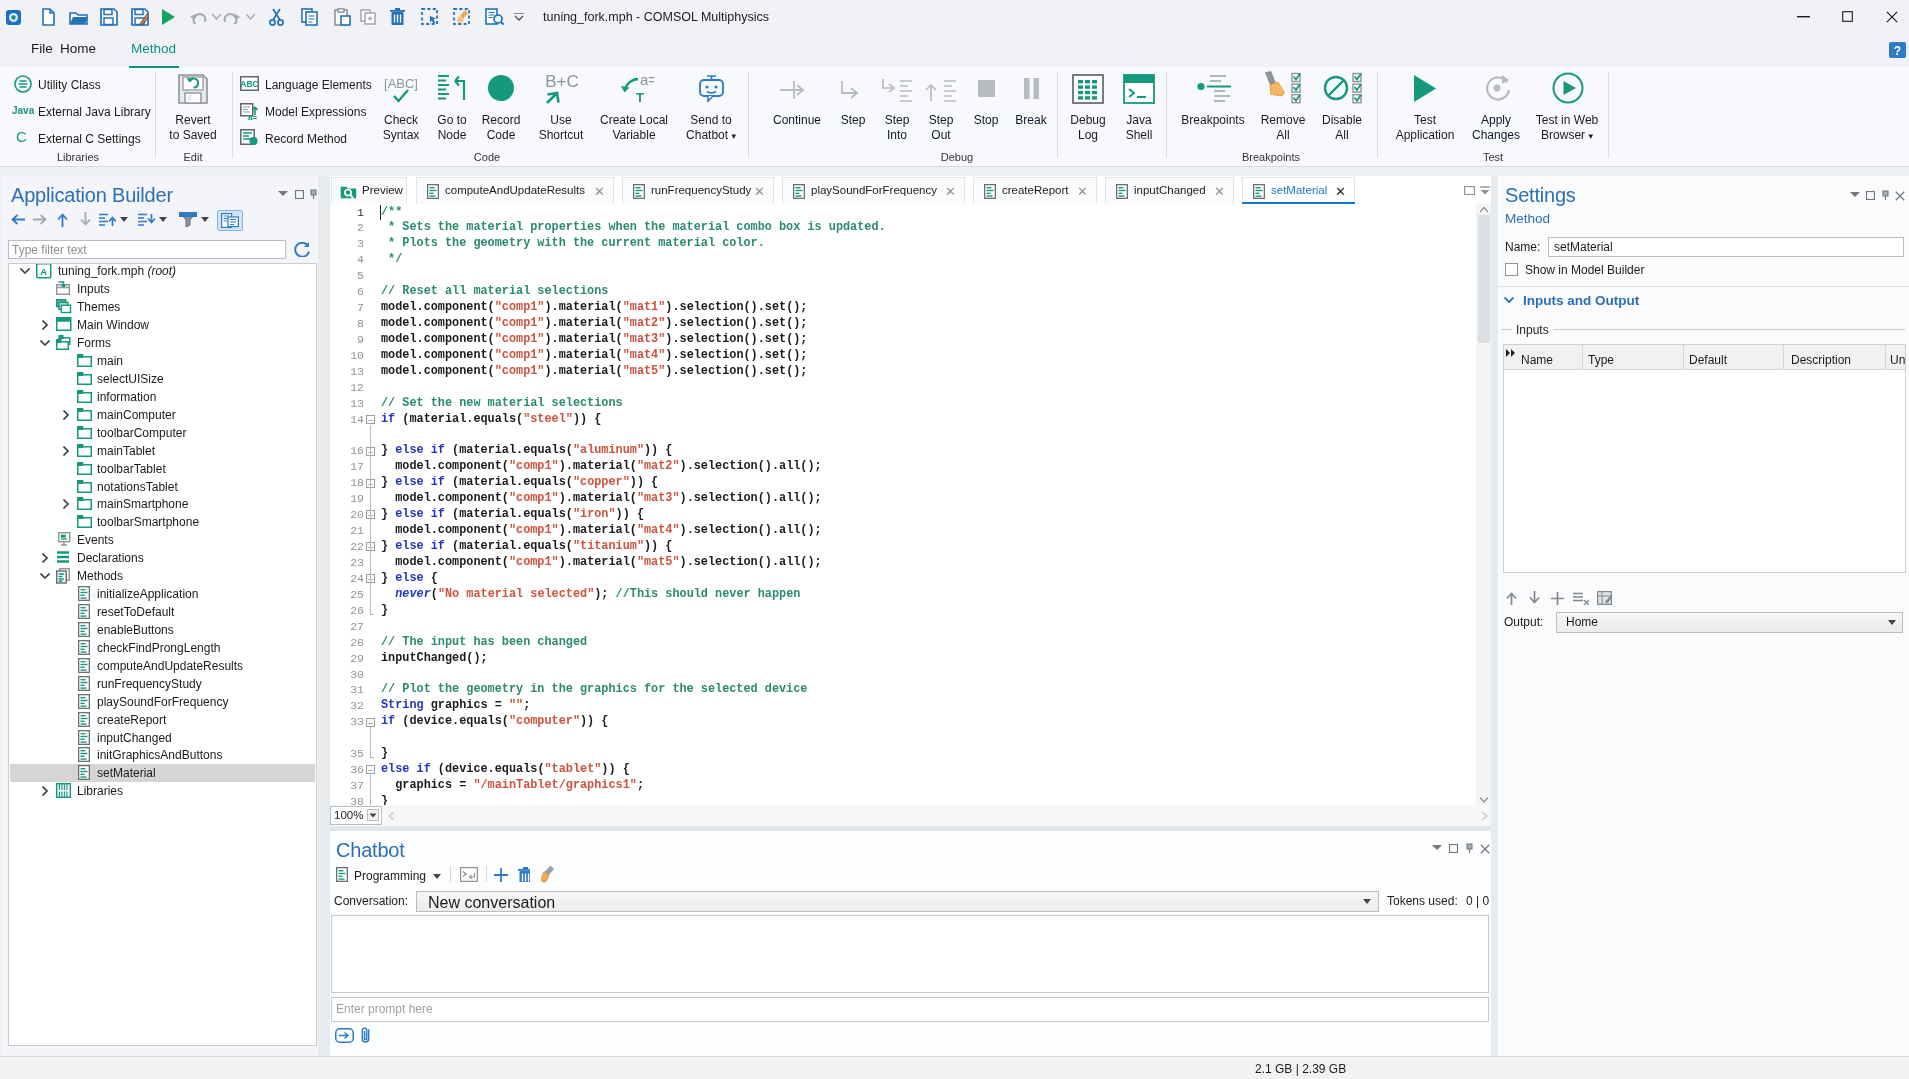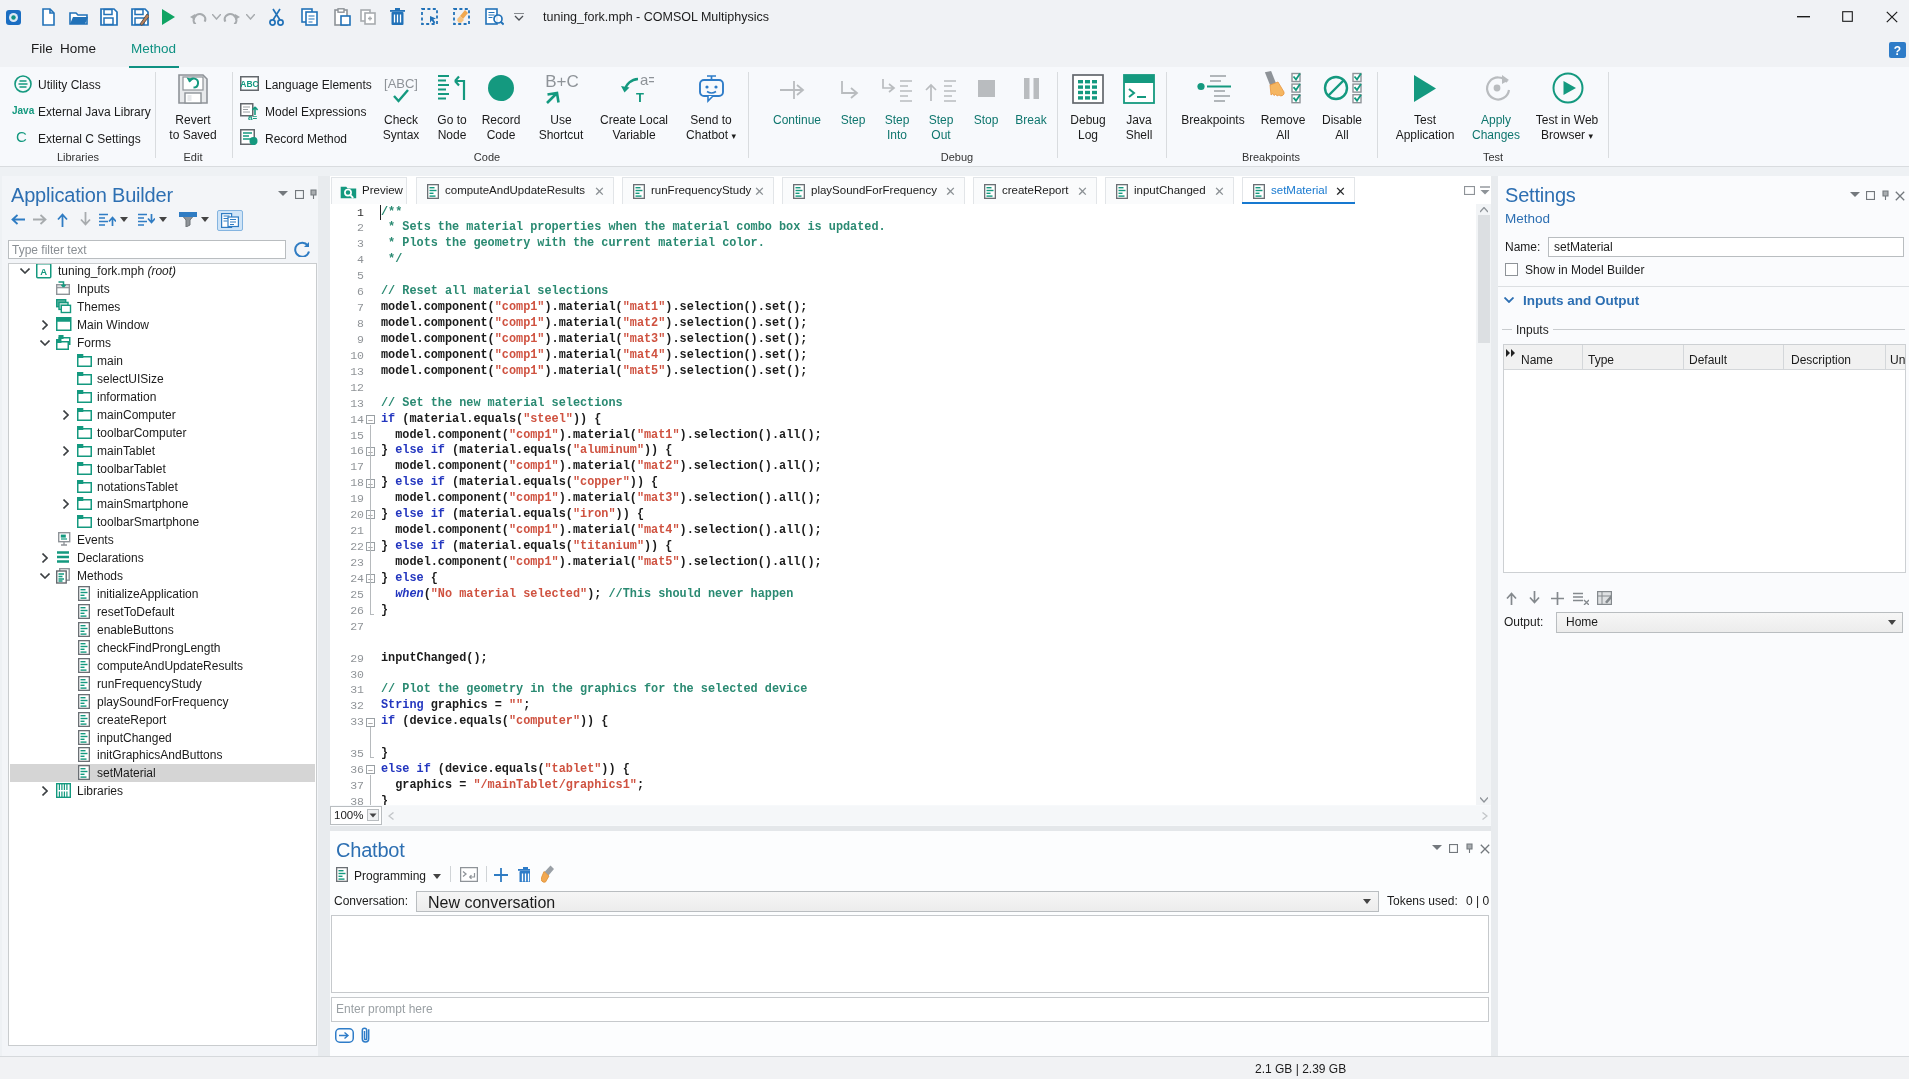--- a/index.html
+++ b/index.html
@@ -11,21 +11,21 @@
 
 #titlebar{position:absolute;left:0;top:0;width:1909px;height:34px;background:#f0f2f5}
 #menurow{position:absolute;left:0;top:34px;width:1909px;height:33px;background:#f0f2f5}
 #ribbon{position:absolute;left:0;top:67px;width:1909px;height:100px;background:#f7f9fc;border-bottom:1px solid #d9dcdf}
 .mtab{position:absolute;top:41px;font-size:13.5px;color:#1b1b1b}
 .mtab.active{color:#0f9182}
 .grplabel{position:absolute;bottom:3px;font-size:11px;color:#333;width:200px;text-align:center}
 .gsep{position:absolute;top:5px;height:86px;width:1px;background:#d9dcdf}
 .bigbtn{position:absolute;top:0;height:96px;text-align:center;font-size:12px;line-height:14.5px}
 .bigbtn .lbl{position:absolute;top:41px;width:100%}
-.bigbtn.dis{color:#0f766e}
+.bigbtn.dis{color:#0f172a}
 .smbtn{position:absolute;height:27px;font-size:12px;white-space:nowrap}
 
 .panelhead{position:absolute;font-size:20px;color:#2d6fb2;letter-spacing:-0.2px}
 .subhead{font-size:13.5px;color:#2d6fb2}
 
 #leftpanel{position:absolute;left:2px;top:176px;width:316px;height:880px;background:#f3f5f8}
 #tree{position:absolute;left:8px;top:263px;width:309px;height:783px;background:#fff;border:1px solid #c9ccce;overflow:hidden}
 .trow{position:absolute;left:0;width:307px;height:18px;white-space:nowrap}
 .trow .txt{position:absolute;top:2px;font-size:12px}
 
@@ -817,38 +817,38 @@
       <div class="cl" style="top:80.19px"><span class="ln" style="color:#909498">6</span><span class="cd"><span class="cm">// Reset all material selections</span></span></div>
       <div class="cl" style="top:96.11px"><span class="ln" style="color:#909498">7</span><span class="cd">model.component(<span class="st">"comp1"</span>).material(<span class="st">"mat1"</span>).selection().set();</span></div>
       <div class="cl" style="top:112.04px"><span class="ln" style="color:#909498">8</span><span class="cd">model.component(<span class="st">"comp1"</span>).material(<span class="st">"mat2"</span>).selection().set();</span></div>
       <div class="cl" style="top:127.97px"><span class="ln" style="color:#909498">9</span><span class="cd">model.component(<span class="st">"comp1"</span>).material(<span class="st">"mat3"</span>).selection().set();</span></div>
       <div class="cl" style="top:143.91px"><span class="ln" style="color:#909498">10</span><span class="cd">model.component(<span class="st">"comp1"</span>).material(<span class="st">"mat4"</span>).selection().set();</span></div>
       <div class="cl" style="top:159.84px"><span class="ln" style="color:#909498">13</span><span class="cd">model.component(<span class="st">"comp1"</span>).material(<span class="st">"mat5"</span>).selection().set();</span></div>
       <div class="cl" style="top:175.76px"><span class="ln" style="color:#909498">12</span><span class="cd"></span></div>
       <div class="cl" style="top:191.69px"><span class="ln" style="color:#909498">13</span><span class="cd"><span class="cm">// Set the new material selections</span></span></div>
       <div class="cl" style="top:207.62px"><span class="ln" style="color:#909498">14</span><span class="cd"><span class="kw">if</span> (material.equals(<span class="st">"steel"</span>)) {</span></div>
       <div class="fold" style="top:210.82px">–</div>
-      <div class="cl" style="top:223.55px"><span class="ln" style="color:#909498">15</span><span class="cd">  model.component(<span class="st">"comp1"</span>).material(<span class="st">"mat1"</span>).selection().all();</span></div>
       <div class="cl" style="top:239.48px"><span class="ln" style="color:#909498">16</span><span class="cd">} <span class="kw">else</span> <span class="kw">if</span> (material.equals(<span class="st">"aluminum"</span>)) {</span></div>
       <div class="fold" style="top:242.68px">–</div>
       <div class="cl" style="top:255.41px"><span class="ln" style="color:#909498">17</span><span class="cd">  model.component(<span class="st">"comp1"</span>).material(<span class="st">"mat2"</span>).selection().all();</span></div>
       <div class="cl" style="top:271.35px"><span class="ln" style="color:#909498">18</span><span class="cd">} <span class="kw">else</span> <span class="kw">if</span> (material.equals(<span class="st">"copper"</span>)) {</span></div>
       <div class="fold" style="top:274.55px">–</div>
       <div class="cl" style="top:287.28px"><span class="ln" style="color:#909498">19</span><span class="cd">  model.component(<span class="st">"comp1"</span>).material(<span class="st">"mat3"</span>).selection().all();</span></div>
       <div class="cl" style="top:303.21px"><span class="ln" style="color:#909498">20</span><span class="cd">} <span class="kw">else</span> <span class="kw">if</span> (material.equals(<span class="st">"iron"</span>)) {</span></div>
       <div class="fold" style="top:306.41px">–</div>
       <div class="cl" style="top:319.14px"><span class="ln" style="color:#909498">21</span><span class="cd">  model.component(<span class="st">"comp1"</span>).material(<span class="st">"mat4"</span>).selection().all();</span></div>
       <div class="cl" style="top:335.06px"><span class="ln" style="color:#909498">22</span><span class="cd">} <span class="kw">else</span> <span class="kw">if</span> (material.equals(<span class="st">"titanium"</span>)) {</span></div>
       <div class="fold" style="top:338.26px">–</div>
       <div class="cl" style="top:351.00px"><span class="ln" style="color:#909498">23</span><span class="cd">  model.component(<span class="st">"comp1"</span>).material(<span class="st">"mat5"</span>).selection().all();</span></div>
       <div class="cl" style="top:366.93px"><span class="ln" style="color:#909498">24</span><span class="cd">} <span class="kw">else</span> {</span></div>
       <div class="fold" style="top:370.12px">–</div>
-      <div class="cl" style="top:382.86px"><span class="ln" style="color:#909498">25</span><span class="cd">  <span class="er">when</span>(<span class="st">"No material selected"</span>); <span class="cm">//This should never happen</span></span></div>
+      <div class="cl" style="top:382.86px"><span class="ln" style="color:#909498">25</span><span class="cd">  <span class="er">never</span>(<span class="st">"No material selected"</span>); <span class="cm">//This should never happen</span></span></div>
       <div class="cl" style="top:398.79px"><span class="ln" style="color:#909498">26</span><span class="cd">}</span></div>
       <div class="cl" style="top:414.72px"><span class="ln" style="color:#909498">27</span><span class="cd"></span></div>
+      <div class="cl" style="top:430.65px"><span class="ln" style="color:#909498">28</span><span class="cd"><span class="cm">// The input has been changed</span></span></div>
       <div class="cl" style="top:446.57px"><span class="ln" style="color:#909498">29</span><span class="cd">inputChanged();</span></div>
       <div class="cl" style="top:462.50px"><span class="ln" style="color:#909498">30</span><span class="cd"></span></div>
       <div class="cl" style="top:478.44px"><span class="ln" style="color:#909498">31</span><span class="cd"><span class="cm">// Plot the geometry in the graphics for the selected device</span></span></div>
       <div class="cl" style="top:494.37px"><span class="ln" style="color:#909498">32</span><span class="cd"><span class="kw">String</span> graphics = <span class="st">""</span>;</span></div>
       <div class="cl" style="top:510.30px"><span class="ln" style="color:#909498">33</span><span class="cd"><span class="kw">if</span> (device.equals(<span class="st">"computer"</span>)) {</span></div>
       <div class="fold" style="top:513.50px">–</div>
       <div class="cl" style="top:542.15px"><span class="ln" style="color:#909498">35</span><span class="cd">}</span></div>
       <div class="cl" style="top:558.08px"><span class="ln" style="color:#909498">36</span><span class="cd"><span class="kw">else</span> <span class="kw">if</span> (device.equals(<span class="st">"tablet"</span>)) {</span></div>
       <div class="fold" style="top:561.28px">–</div>
       <div class="cl" style="top:574.01px"><span class="ln" style="color:#909498">37</span><span class="cd">  graphics = <span class="st">"/mainTablet/graphics1"</span>;</span></div>

